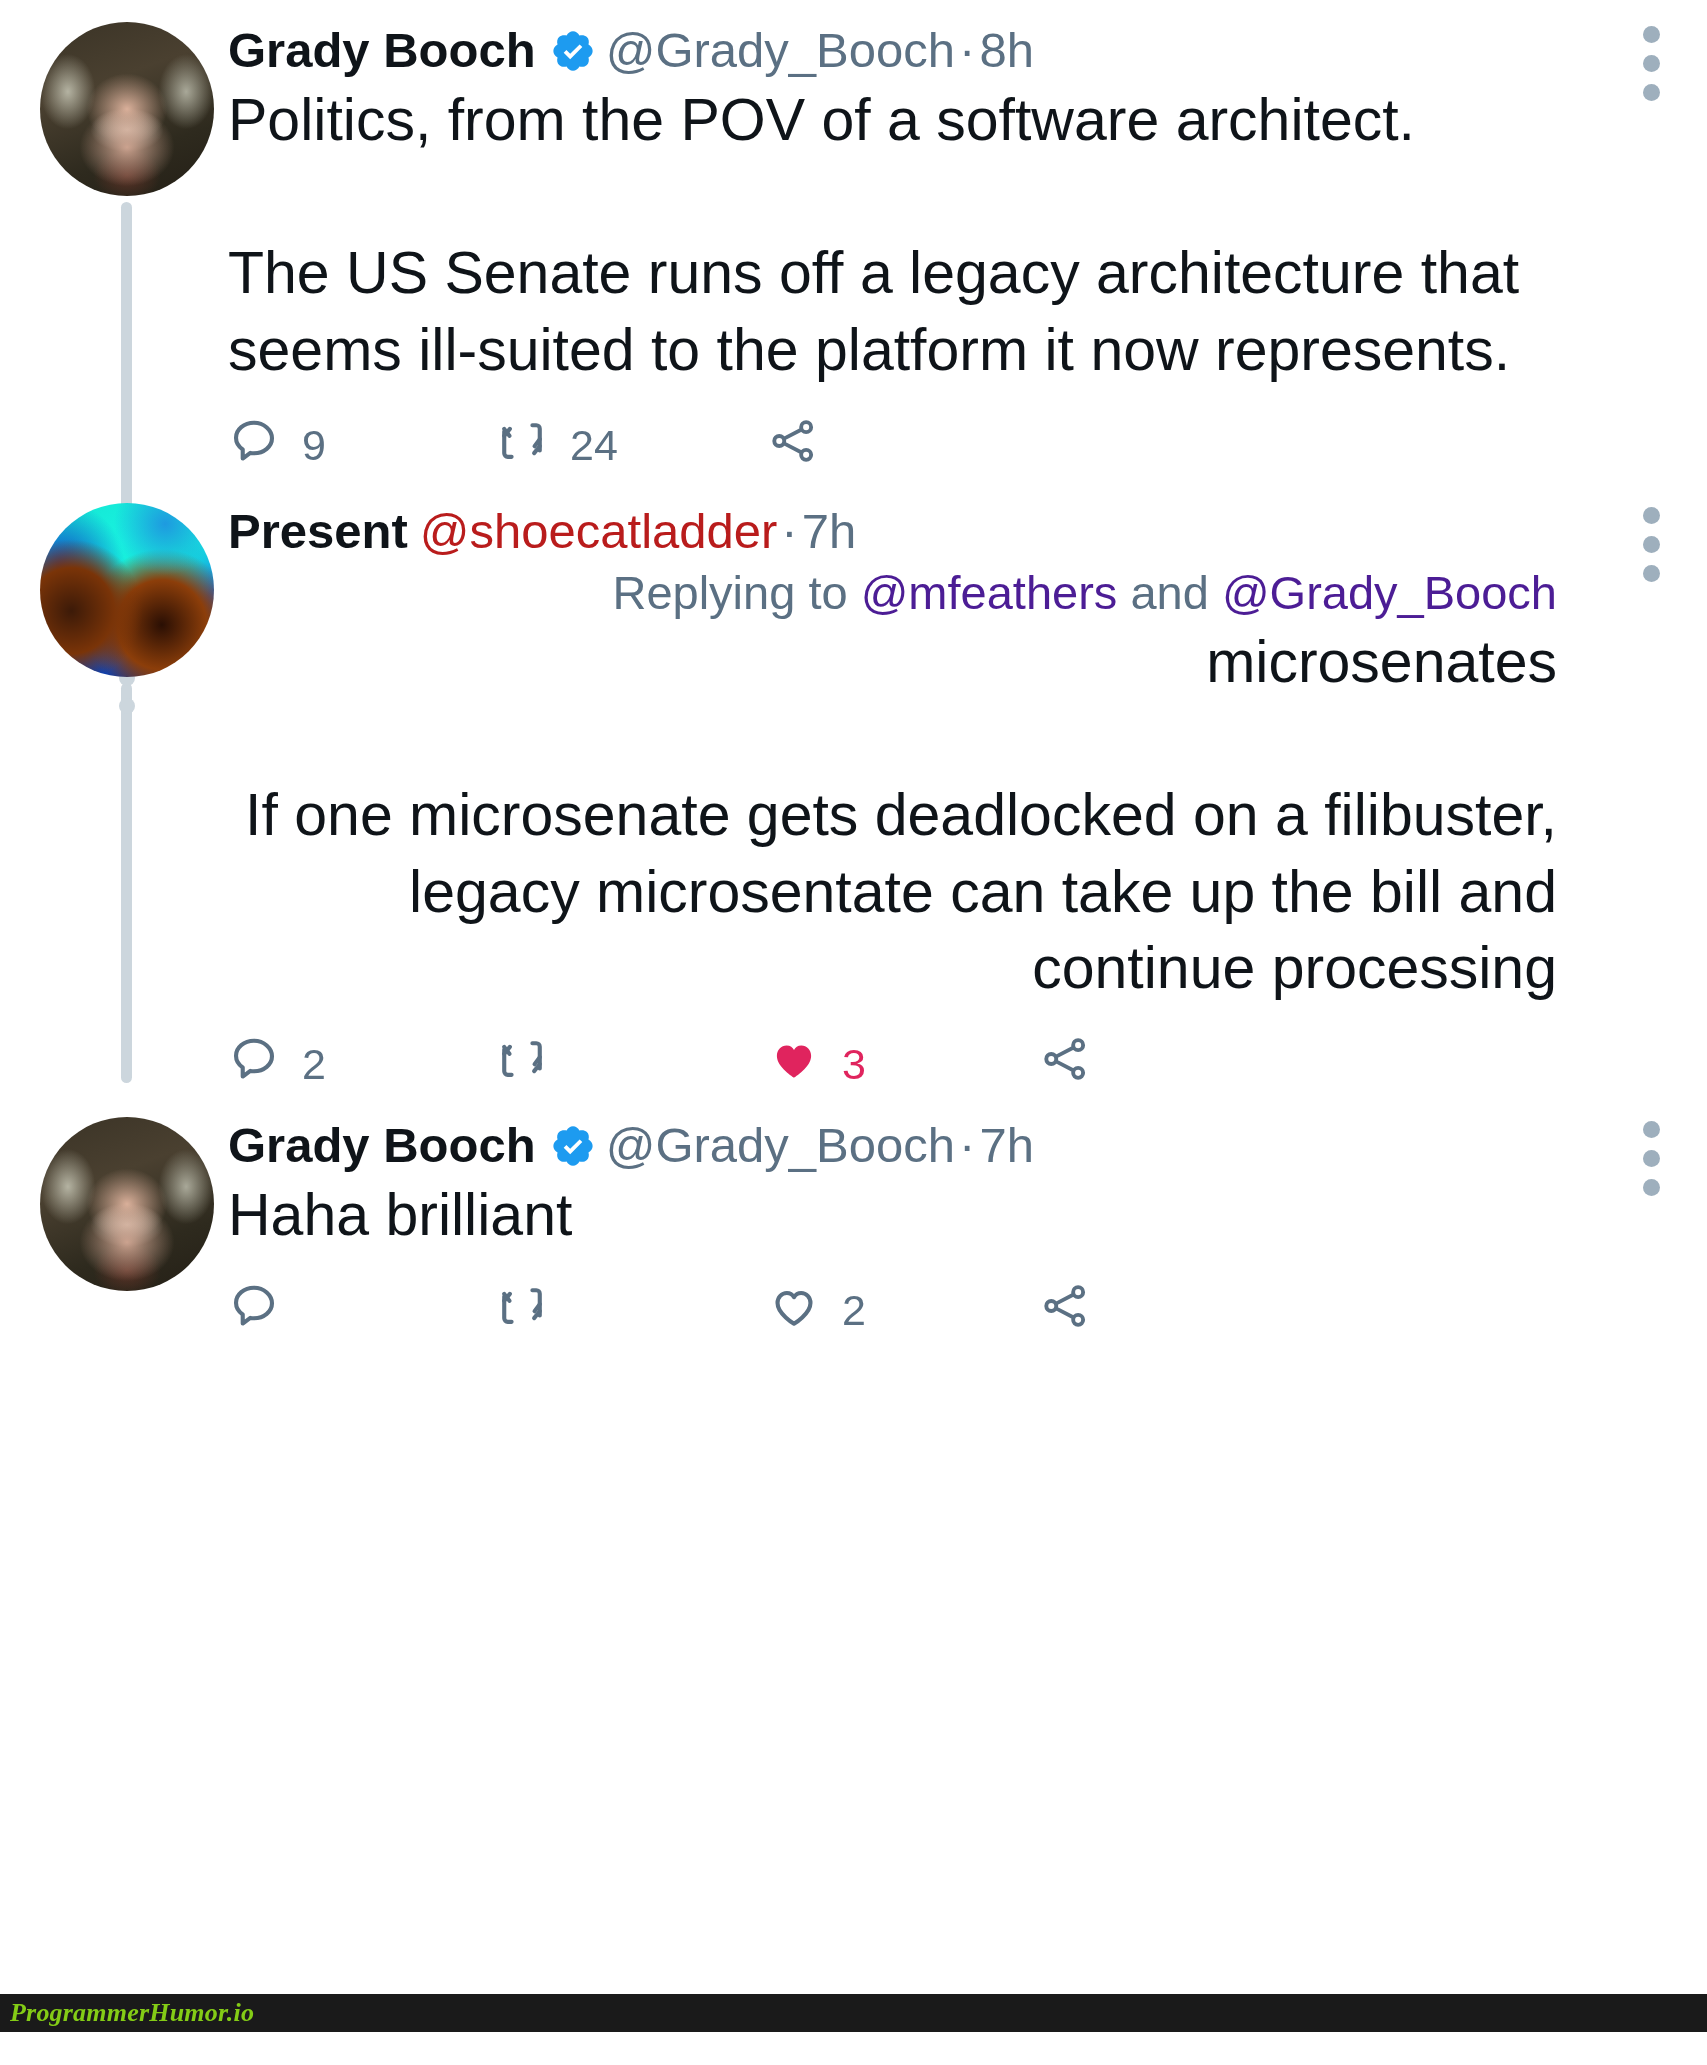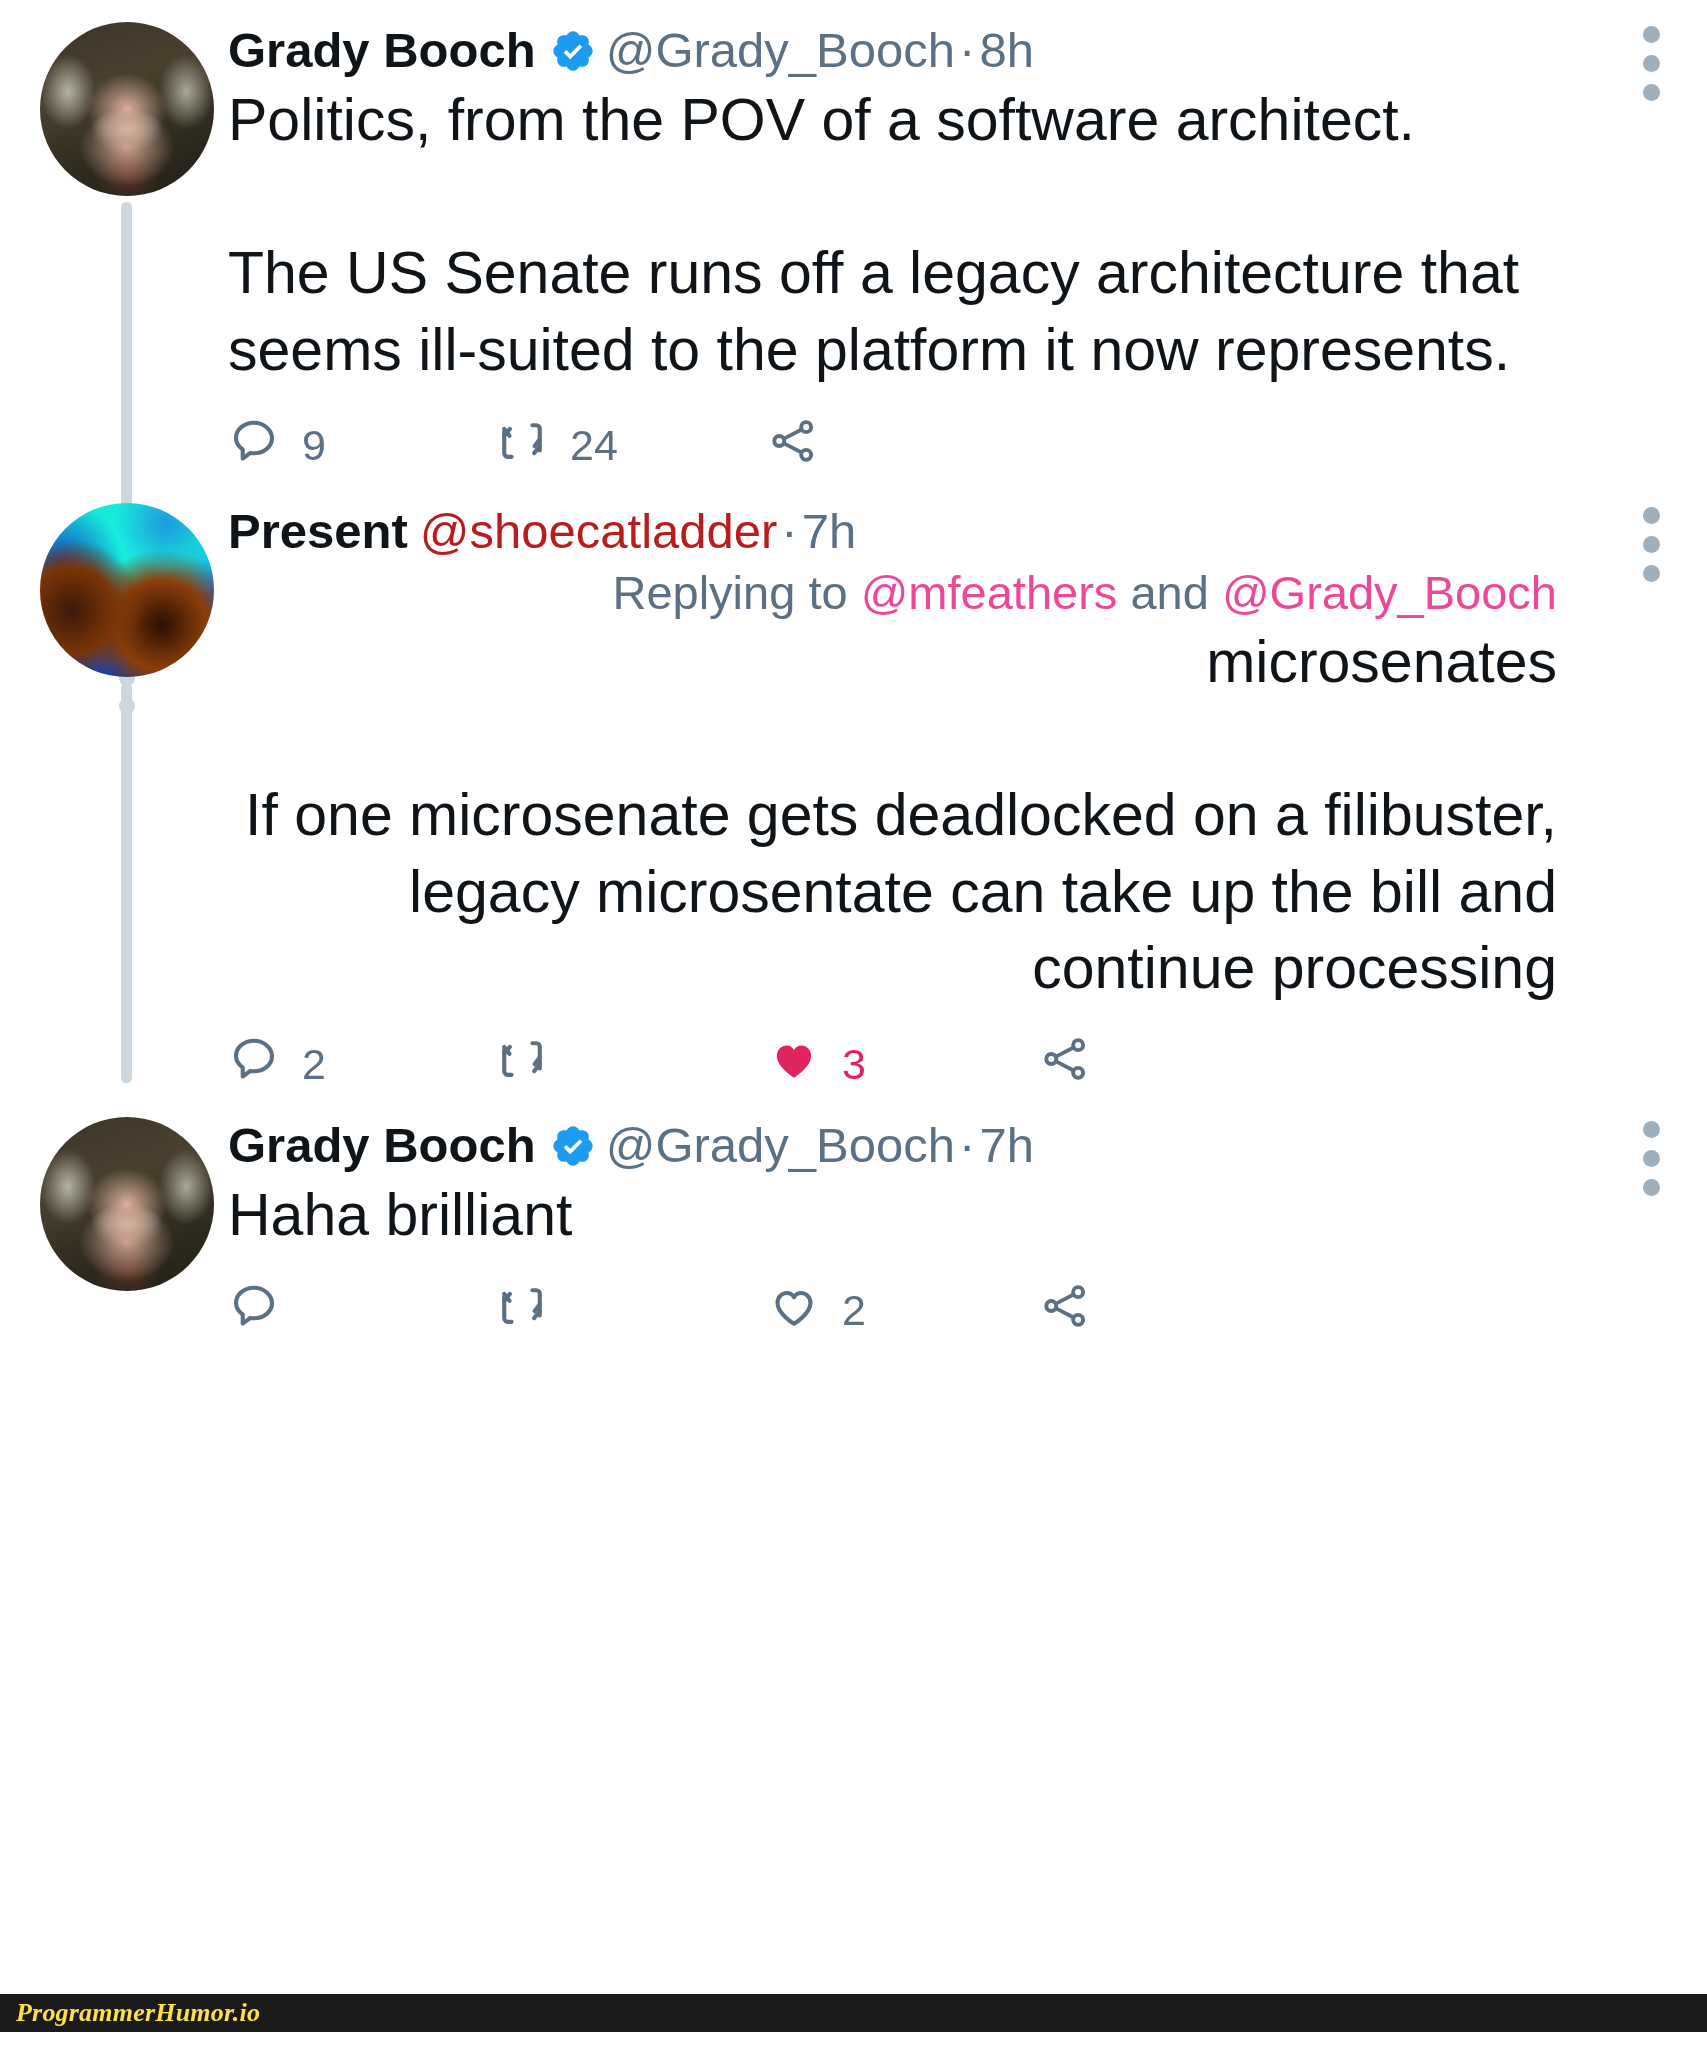--- a/index.html
+++ b/index.html
@@ -108,21 +108,21 @@
   .sep { color: #5b7083; padding: 0 4px; }
   .time { color: #5b7083; }
   .head .handle-wrap { margin-left: 12px; color: #b91c1c; }
 
   .replying {
     font-size: 47px;
     color: #5b7083;
     line-height: 1.22;
     margin-top: 4px;
   }
-  .replying a { color: #ec4899; text-decoration: none; margin-top: 15px; }
+  .replying a { color: #4c1d95; text-decoration: none; margin-top: 15px; }
 
   .text {
     font-size: 59px;
     line-height: 1.30;
     color: #0f1419;
     margin-top: 2px;
     white-space: pre-wrap;
   }
 
   .showmore {
@@ -169,26 +169,26 @@
   .watermark {
     position: absolute;
     left: 0; bottom: 0;
     width: 1707px;
     height: 38px;
     background: #1a1a1a;
     display: flex;
     align-items: center;
   }
   .watermark span {
-    color: #fde047;
+    color: #84cc16;
     font-family: "Liberation Serif", serif;
     font-style: italic;
     font-weight: bold;
     font-size: 26px;
-    padding-left: 16px;
+    padding-left: 10px;
     letter-spacing: .2px;
   }
 
   
   #tweet1 { padding-top: 22px; }
   #tweet1 .connector { top: 180px; height: 430px; }
   #tweet1 .dots-break { top: 620px; }
   #tweet1 .connector.lower { top: 700px; height: 60px; }
 
   #showmore-row { position: relative; display: flex; padding: 0 30px 0 40px; margin-top: -8px; }

